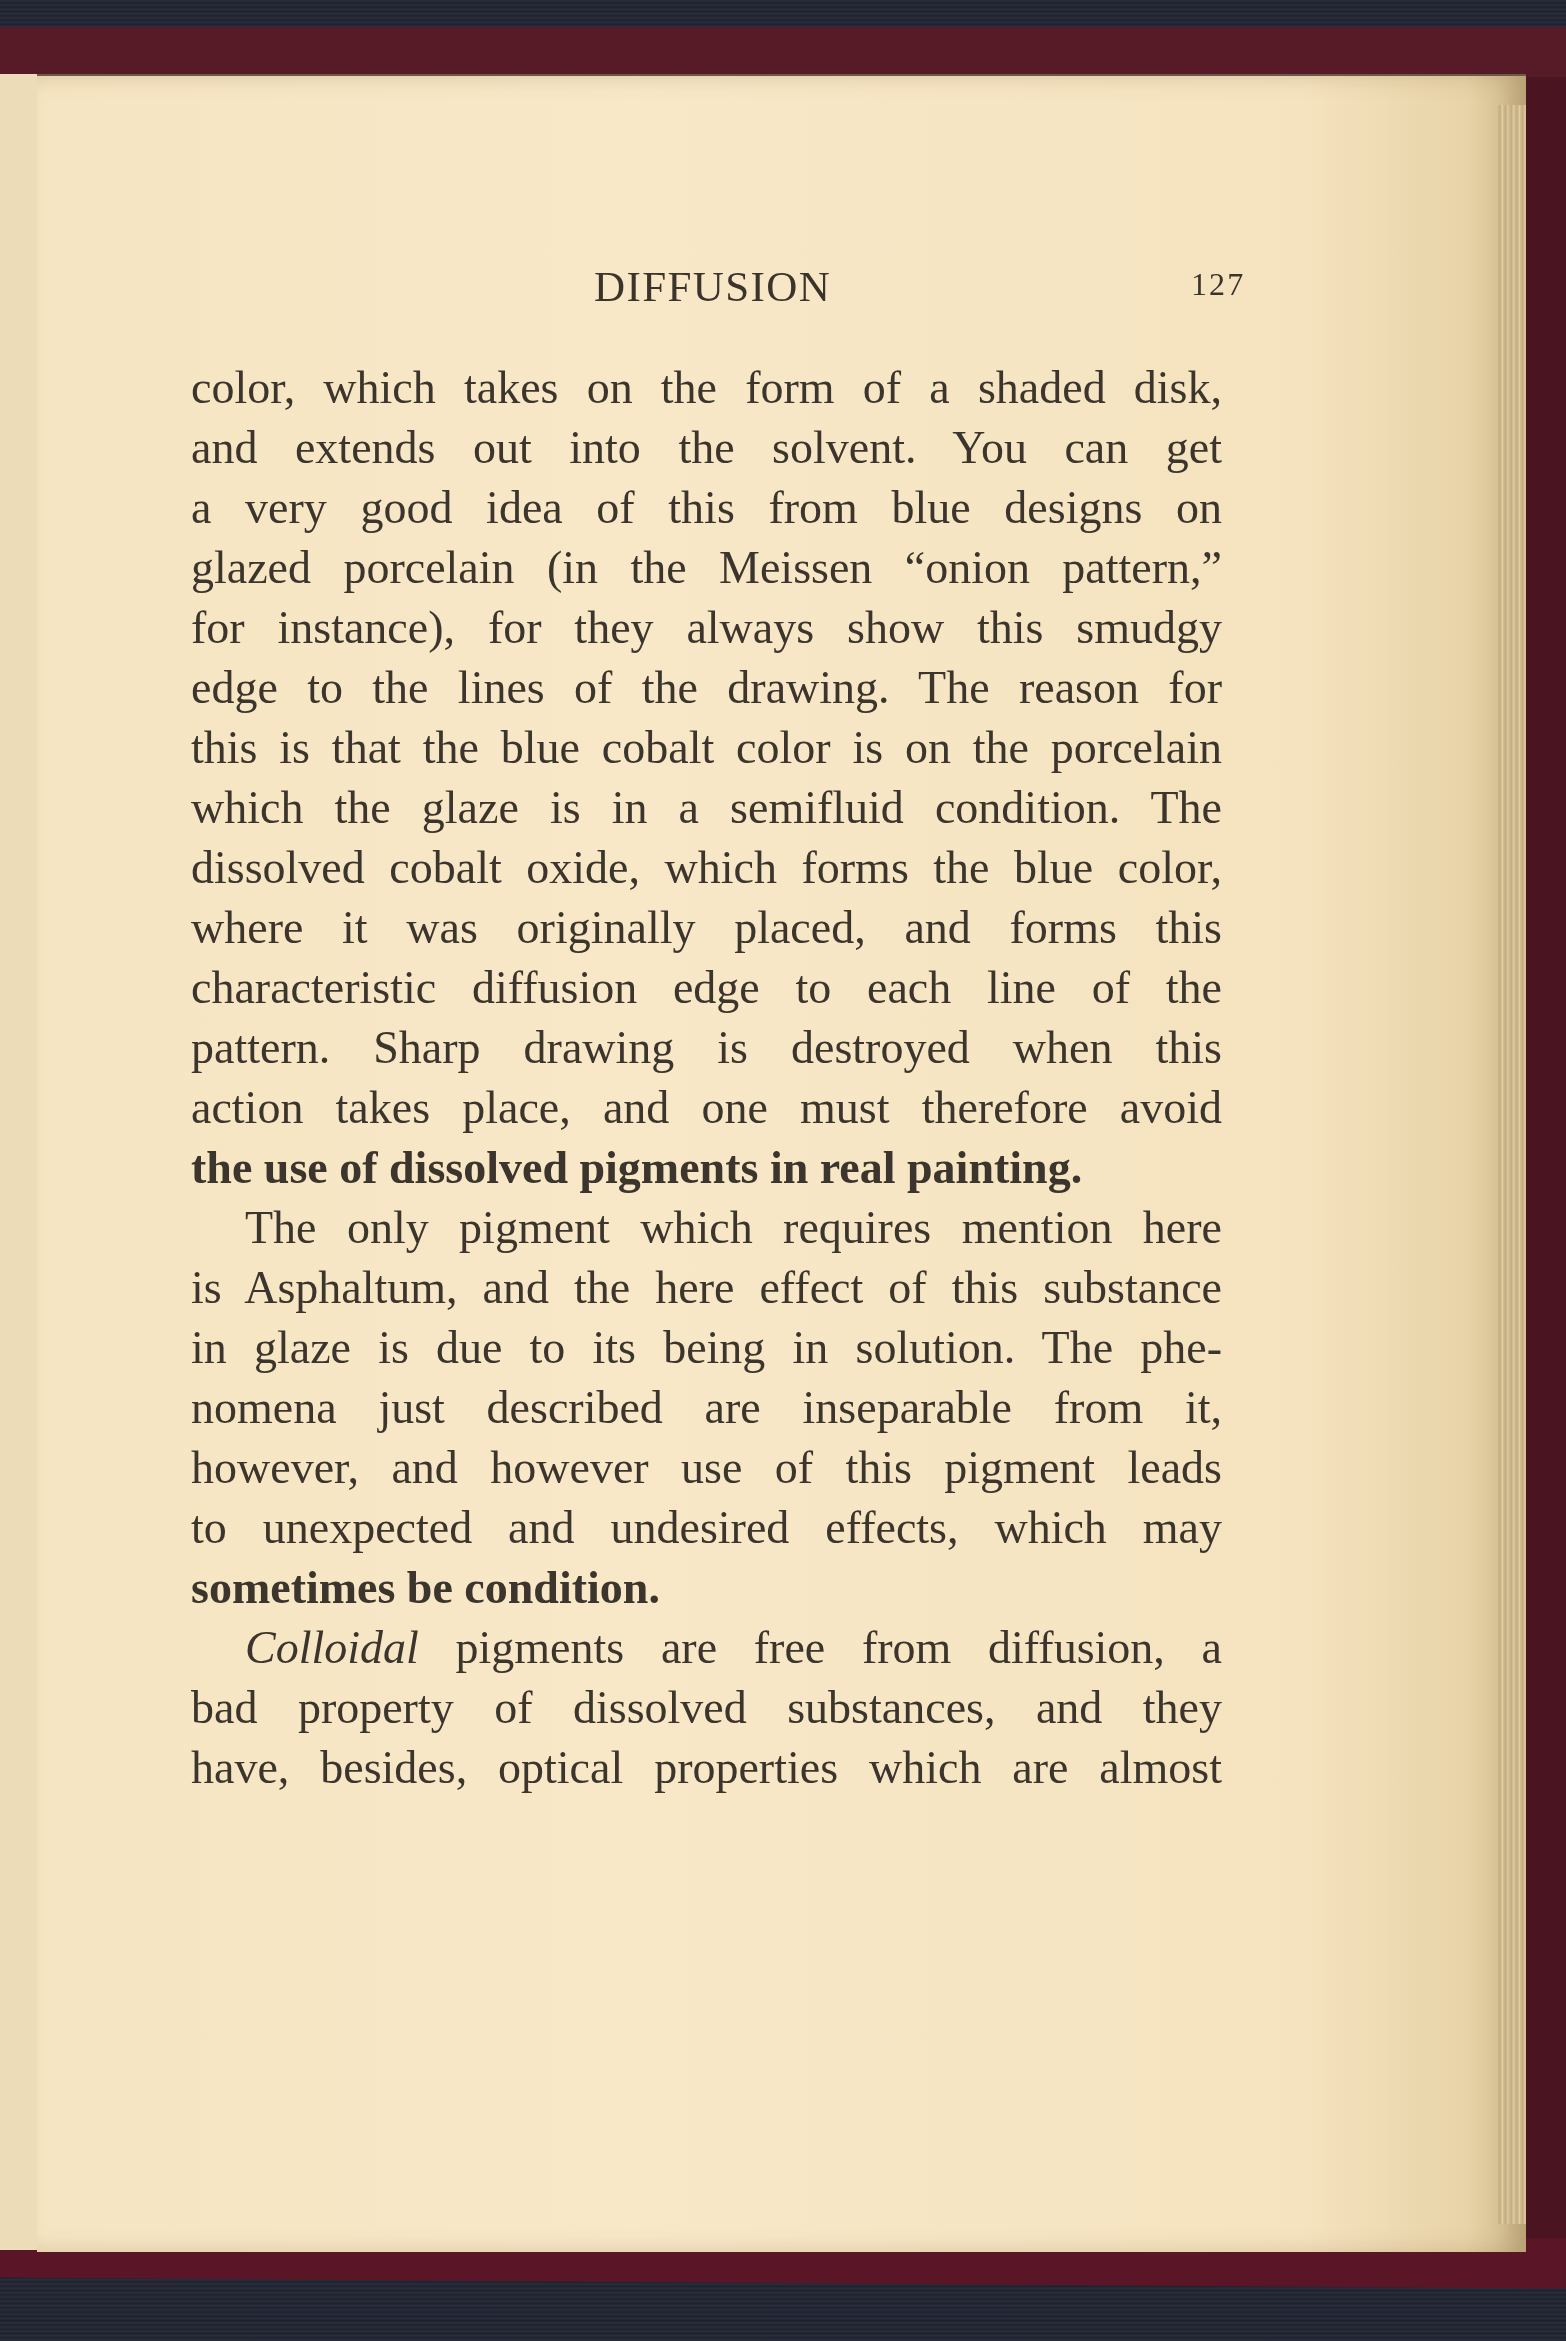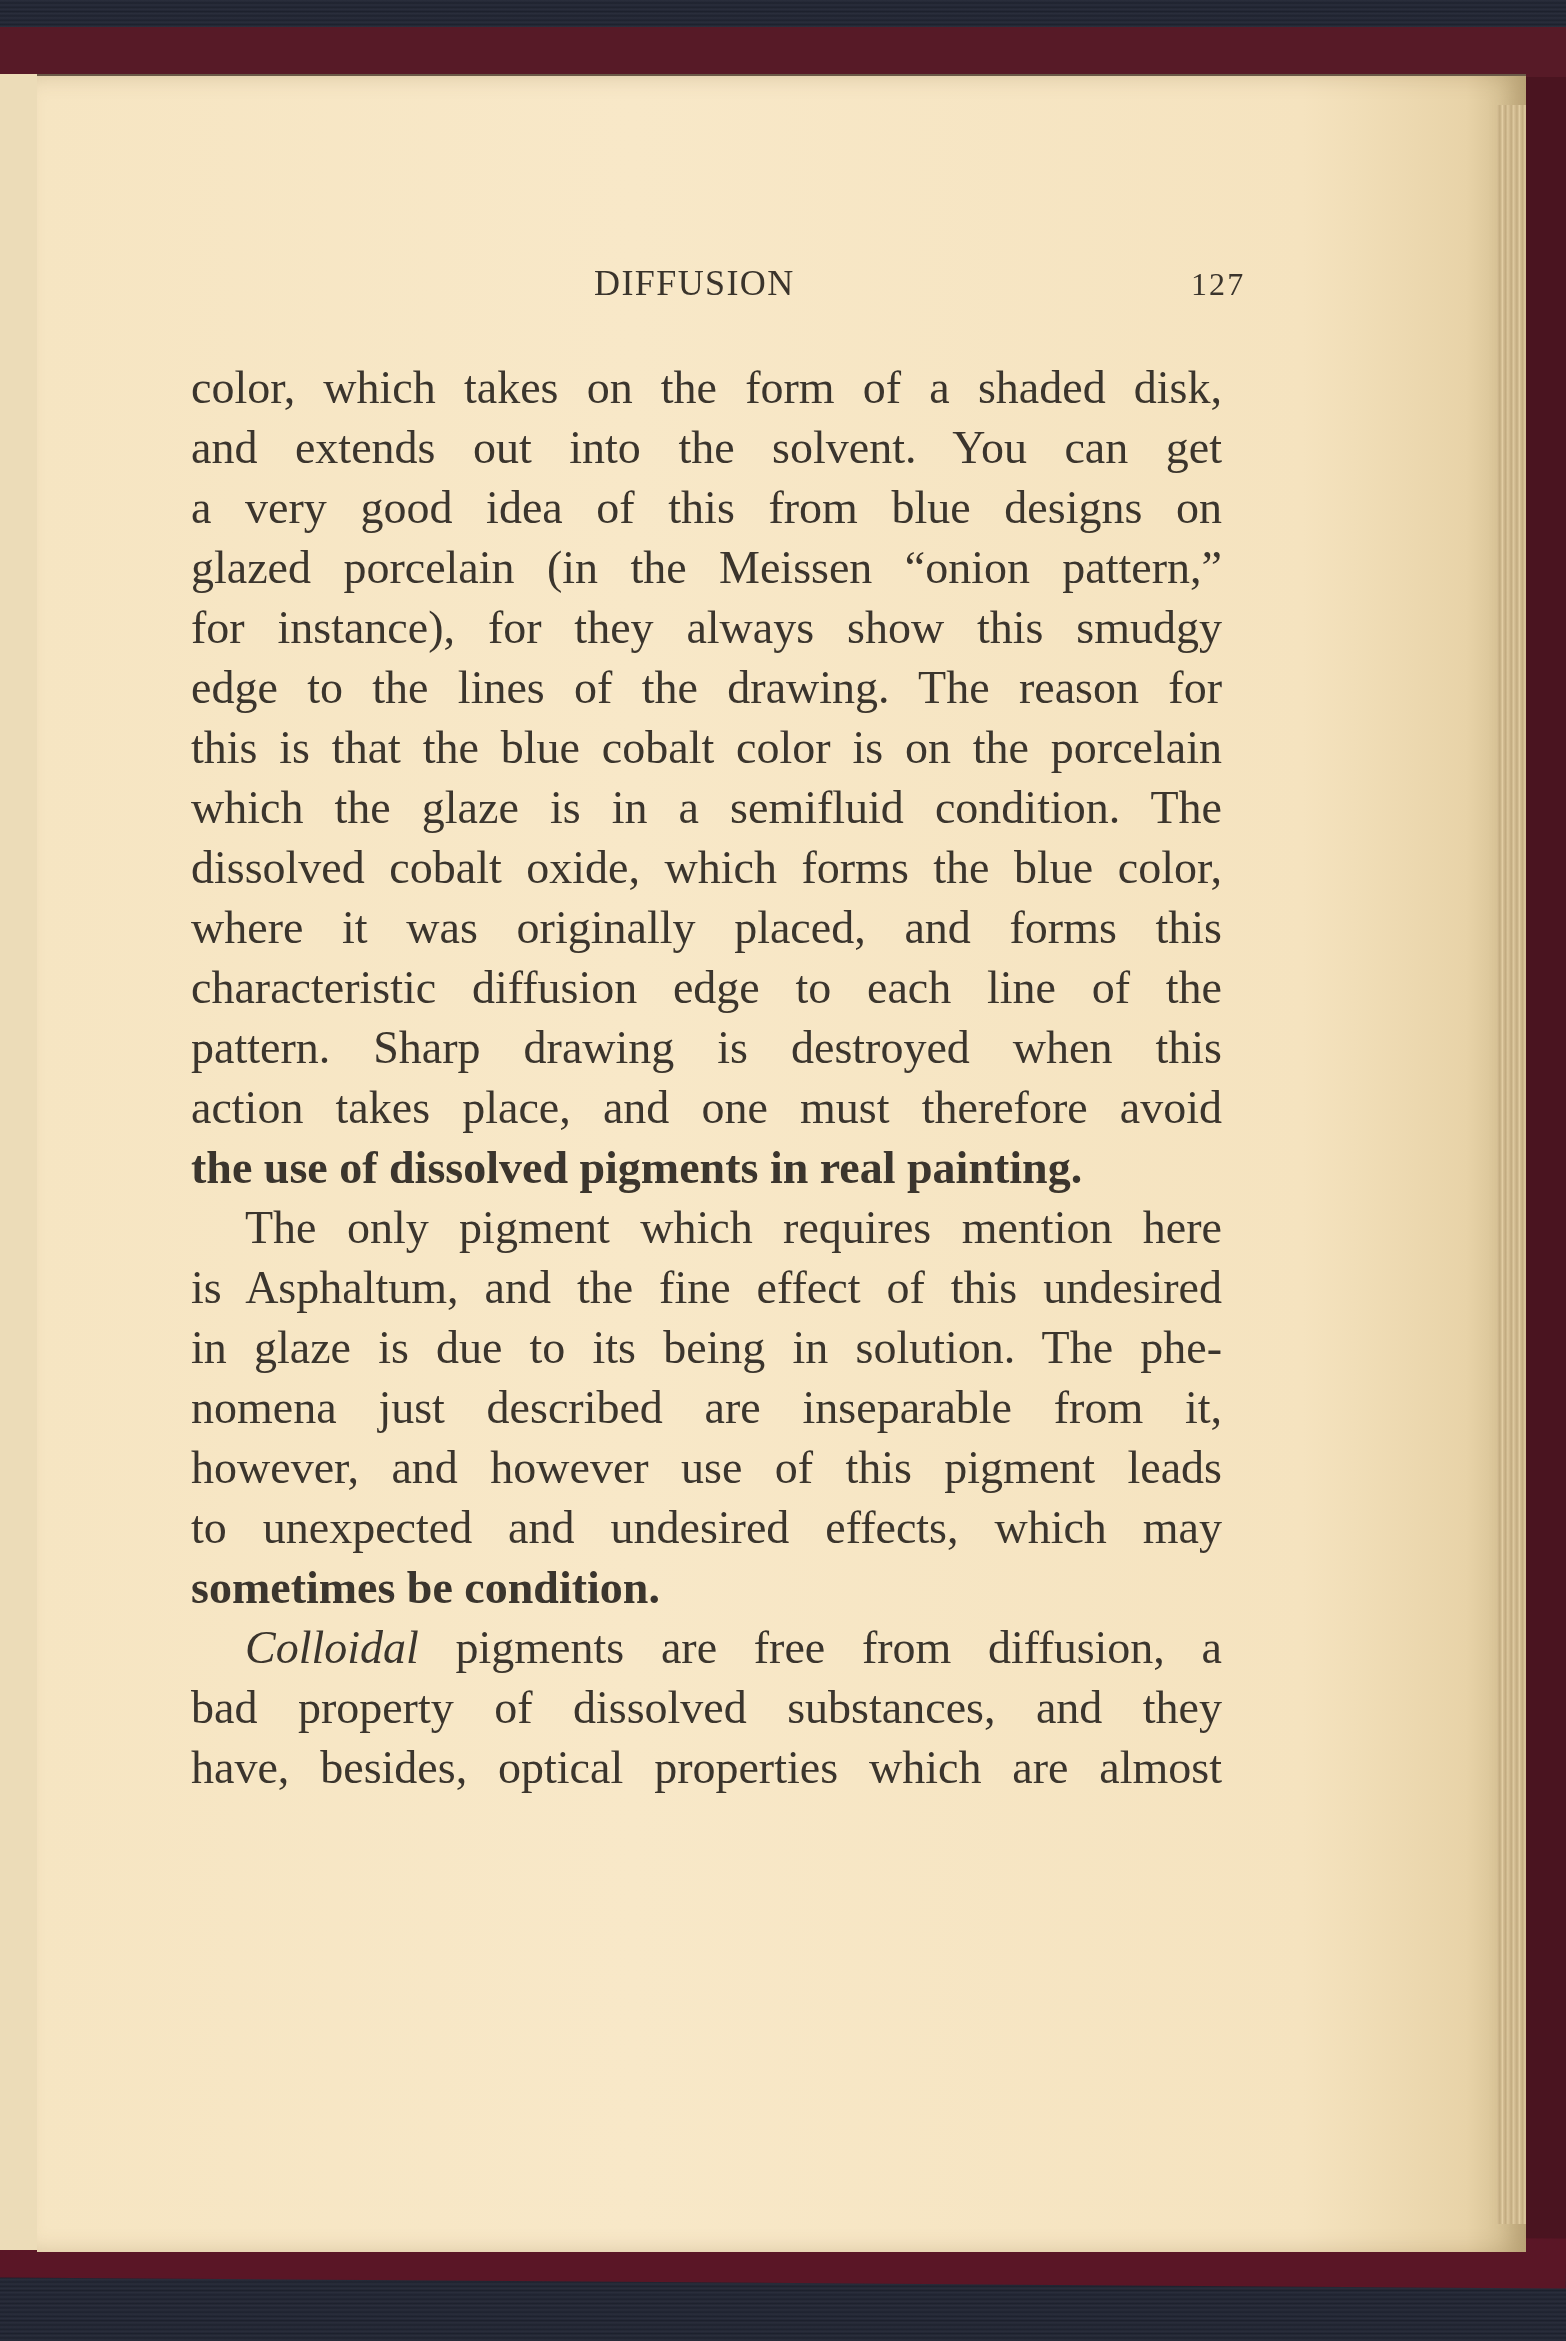--- a/index.html
+++ b/index.html
@@ -11,21 +11,21 @@
   .cover-bottom { position:absolute; left:0; top:2233px; width:1566px; height:50px; background:#5a1626; transform:rotate(0.4deg); }
   .left-page { position:absolute; left:0; top:74px; width:37px; height:2176px; background:#ecdcb8;
     border-right:2.1px solid #3a2e22; }
   .page { position:absolute; left:37px; top:74px; width:1489px; height:2176px;
     background: linear-gradient(90deg, #f6e5c2 0%, #f8e8c8 40%, #f5e3bf 85%, #e8d3a8 96%, #cdb88a 100%);
     border-top:2.9px solid #6b5a48; box-shadow: inset -14.3px 0 21.5px rgba(120,90,50,0.25); }
   .page-edge { position:absolute; right:0; top:29px; width:29px; height:2119px;
     background: repeating-linear-gradient(90deg, #d8c298 0px, #c2ab80 2.9px, #e4d0a6 5.7px); }
   .running-head { position:absolute; top:186px; left:0; width:100%; height:57px; }
   .title { position:absolute; left:557px; top:0; font-family:"Liberation Serif", serif;
-    font-size:36px; letter-spacing:1.4px; color:#3a342c; }
+    font-size:43px; letter-spacing:1.4px; color:#3a342c; }
   .folio { position:absolute; left:1154px; top:4.3px; font-family:"Liberation Serif", serif;
     font-size:32px; color:#3a342c; letter-spacing:2.1px; }
   .body-text { position:absolute; left:154px; top:282px; width:1031px;
     font-family:"Liberation Serif", serif; font-size:46px; line-height:60px; color:#3b352d; }
   .line { display:block; white-space:nowrap; text-align:justify; text-align-last:justify; }
   .line.last { text-align-last:left;font-weight:bold; }
   .line.indent { padding-left:54px; }
   .ital { font-style:italic; }
 </style>
 </head>
@@ -52,21 +52,21 @@
     <span class="line">edge to the lines of the drawing.  The reason for</span>
     <span class="line">this is that the blue cobalt color is on the porcelain</span>
     <span class="line">which the glaze is in a semifluid condition.  The</span>
     <span class="line">dissolved cobalt oxide, which forms the blue color,</span>
     <span class="line">where it was originally placed, and forms this</span>
     <span class="line">characteristic diffusion edge to each line of the</span>
     <span class="line">pattern.  Sharp drawing is destroyed when this</span>
     <span class="line">action takes place, and one must therefore avoid</span>
     <span class="line last">the use of dissolved pigments in real painting.</span>
     <span class="line indent">The only pigment which requires mention here</span>
-    <span class="line">is Asphaltum, and the fine effect of this undesired</span>
+    <span class="line">is Asphaltum, and the here effect of this substance</span>
     <span class="line">in glaze is due to its being in solution.  The phe-</span>
     <span class="line">nomena just described are inseparable from it,</span>
     <span class="line">however, and however use of this pigment leads</span>
     <span class="line">to unexpected and undesired effects, which may</span>
     <span class="line last">sometimes be condition.</span>
     <span class="line indent"><span class="ital">Colloidal</span><span> pigments are free from diffusion, a</span></span>
     <span class="line">bad property of dissolved substances, and they</span>
     <span class="line">have, besides, optical properties which are almost</span>
   </div>
 </div>

